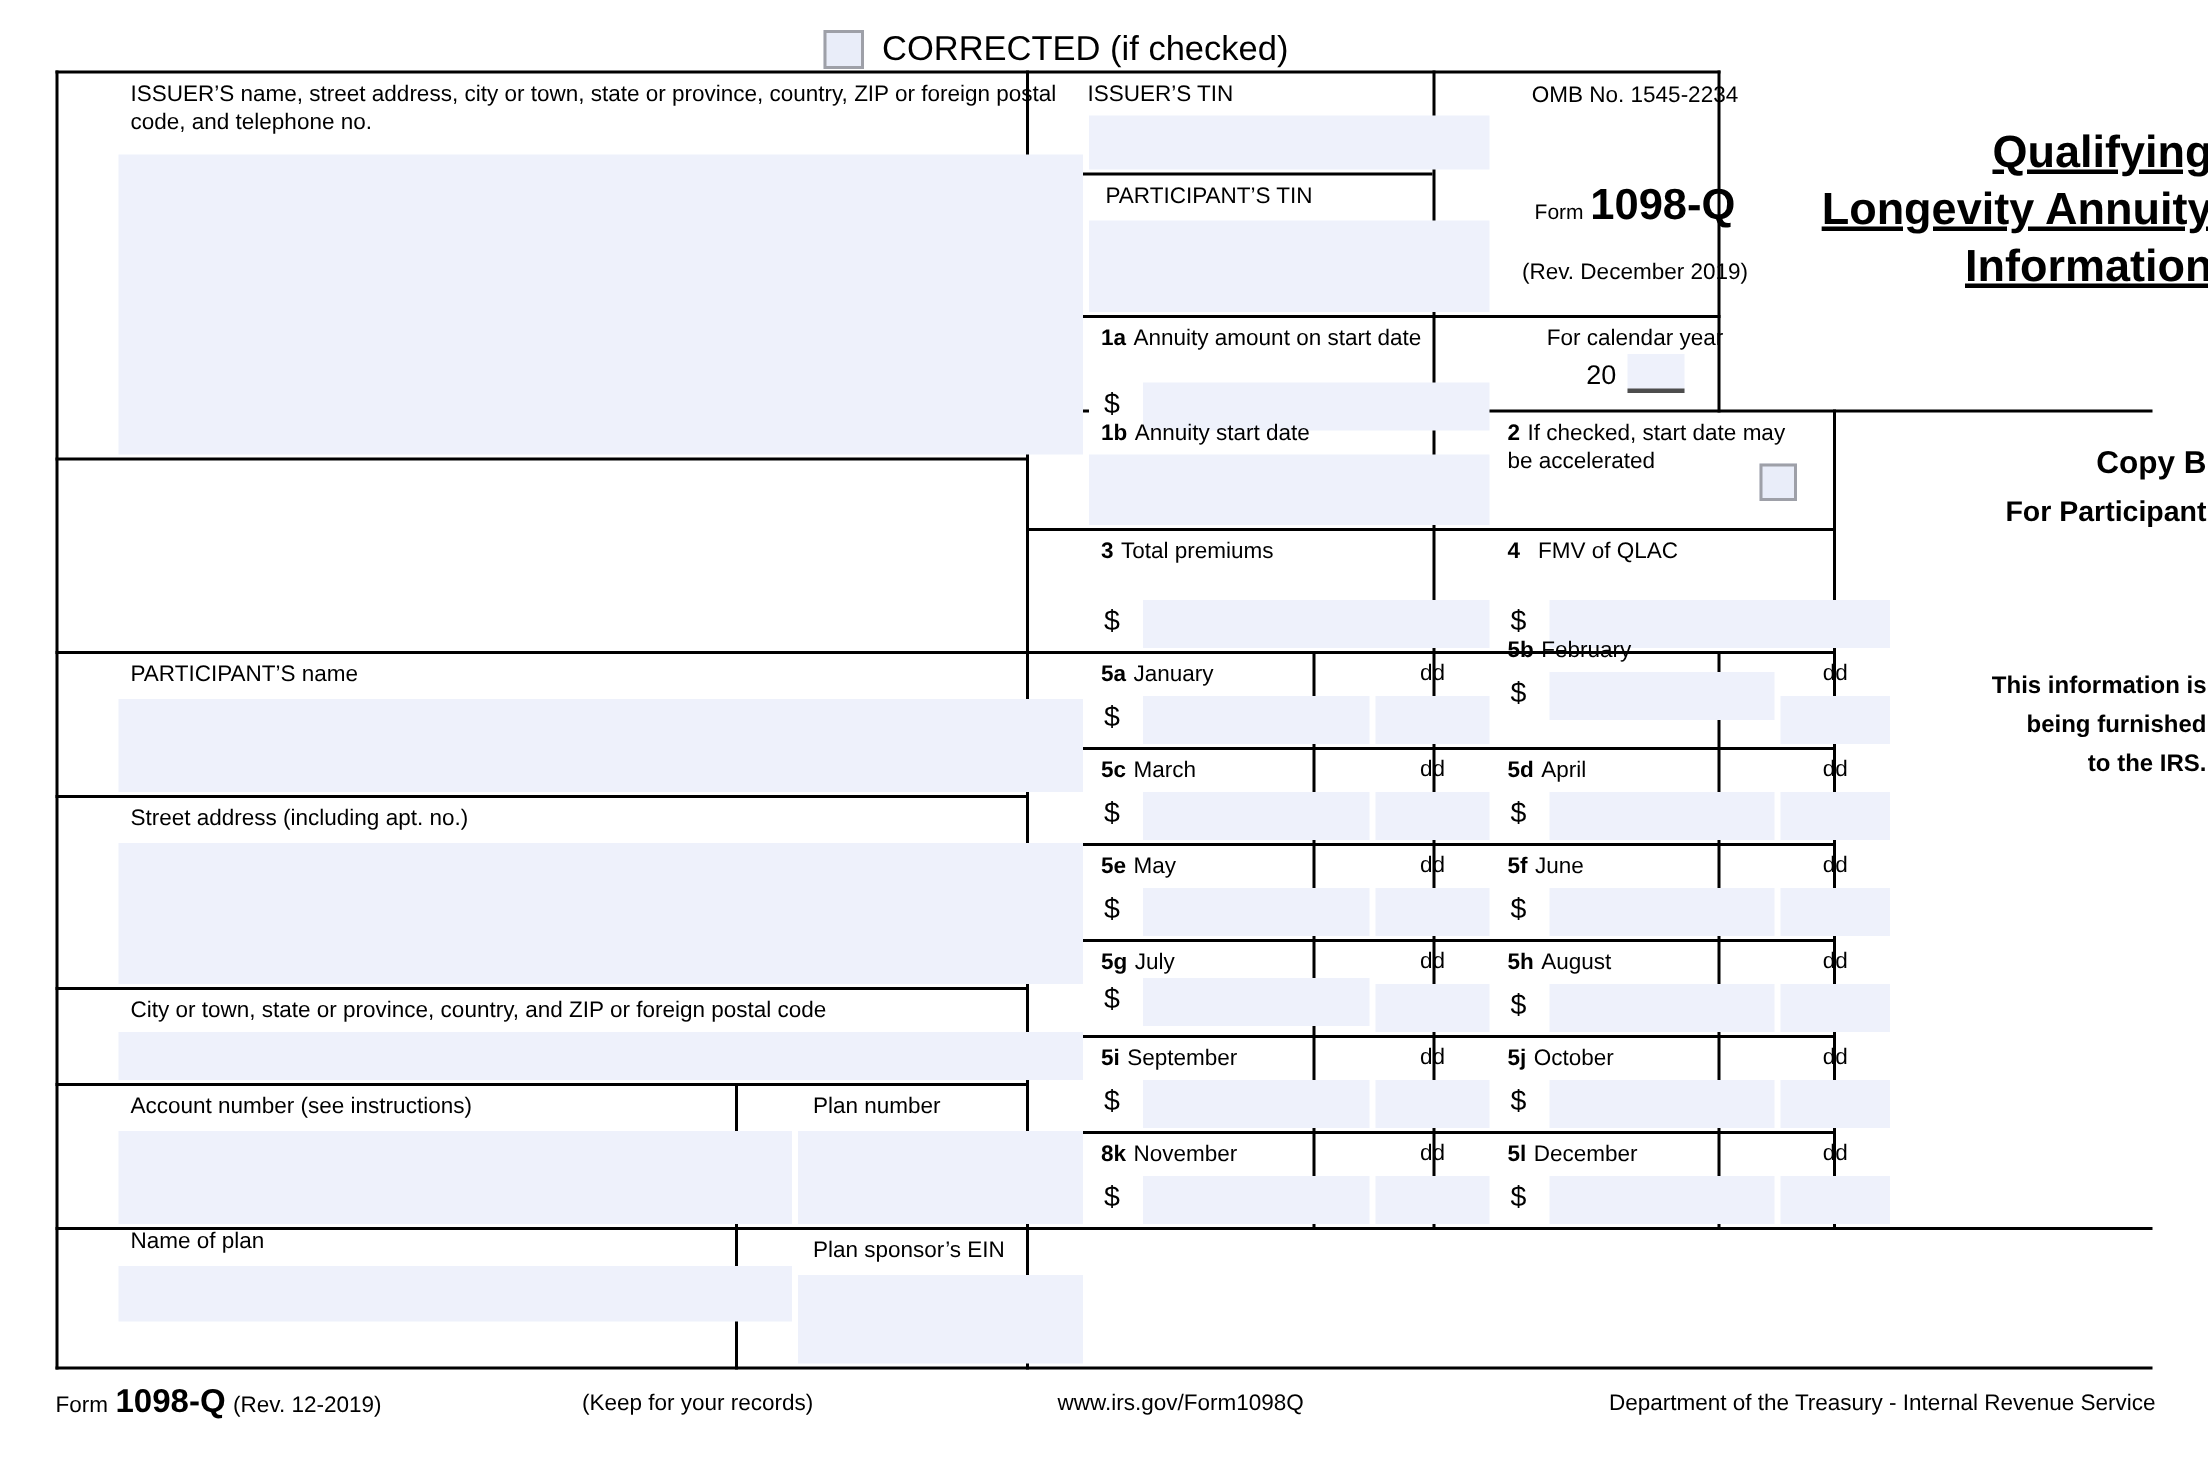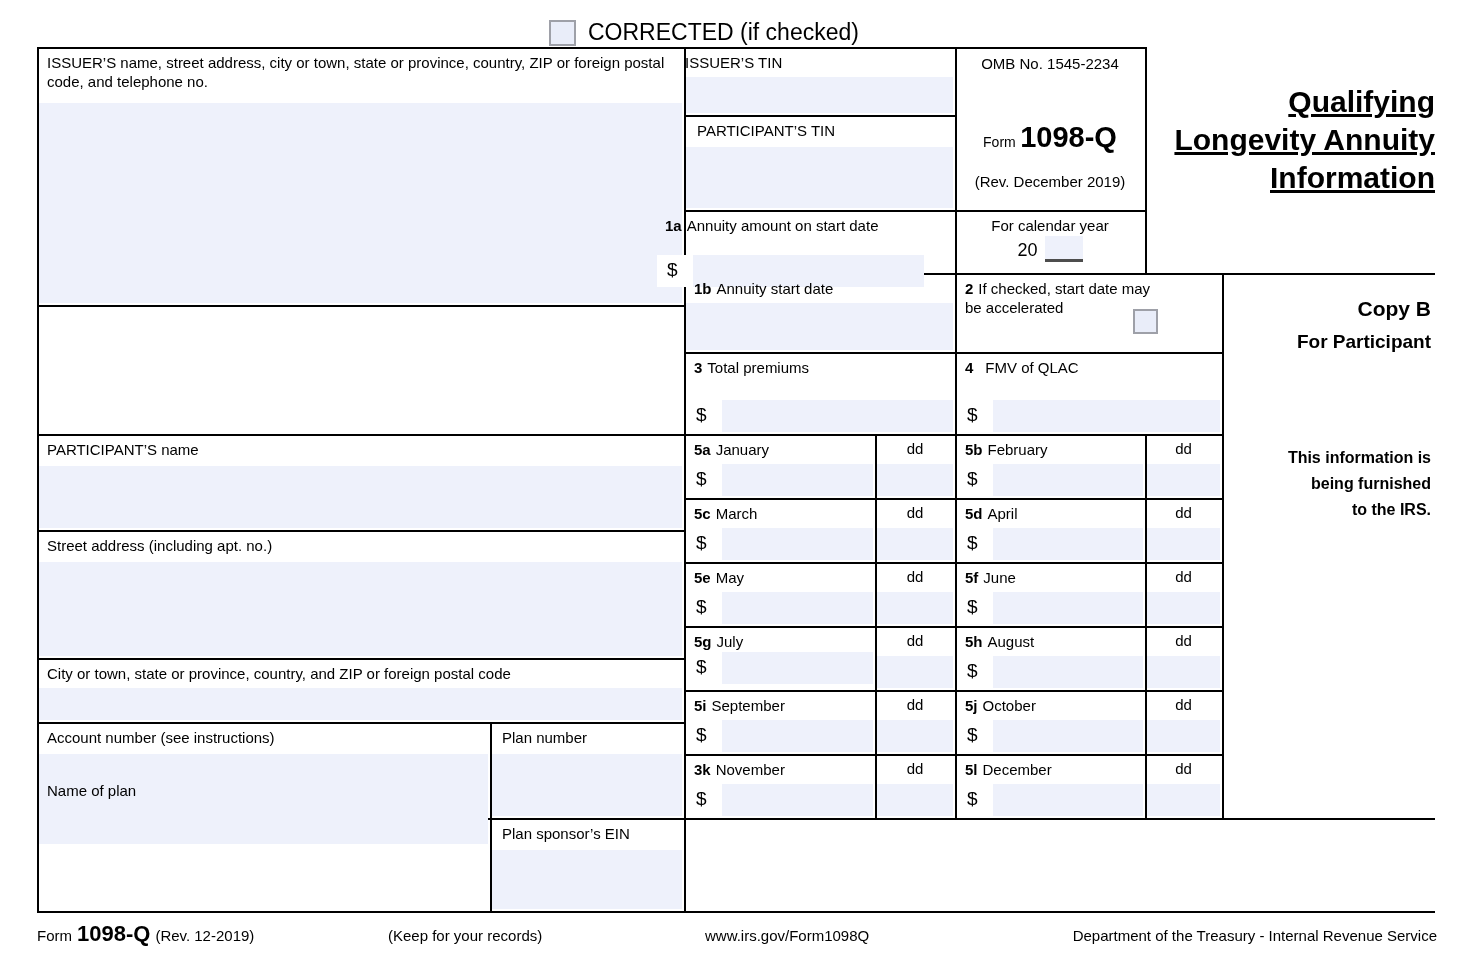--- a/index.html
+++ b/index.html
@@ -3,21 +3,21 @@
 <meta charset="utf-8">
 <style>
   html,body { margin:0; padding:0; background:#ffffff; }
   .page {
     position:relative; width:1472px; height:972px; background:#ffffff;
     font-family:"Liberation Sans", sans-serif; color:#000; overflow:hidden;
   }
   .abs { position:absolute; }
   .hl { position:absolute; height:2px; background:#000; }
   .vl { position:absolute; width:2px; background:#000; }
-  .cell { position:absolute; }
+  .cell { position:absolute;margin-left:40px; }
   .lbl { font-size:15px; line-height:19px; padding:6px 14px 0 10px; }
   .num { font-weight:bold; margin-right:5px; }
   .fld { position:absolute; left:2px; right:2px; bottom:2px; background:var(--field-bg,#eef1fb); }
   .money { position:absolute; left:2px; right:2px; bottom:2px; height:32px; display:flex; }
   .cur { flex:0 0 auto; width:26px; font-size:19px; padding:4px 0 0 10px; background:#fff; }
   .mfld { flex:1 1 auto; background:var(--field-bg,#eef1fb); }
   .ddlbl { font-size:15px; text-align:center; padding-top:6px; }
   .chk { position:absolute; background:var(--checkbox-bg,#e9edf9);
          border:2px solid var(--checkbox-border,#9ea0a8); box-sizing:border-box; }
   .center { text-align:center; width:100%; }
@@ -86,21 +86,21 @@
 
     <div class="cell" style="left:918px;top:0;width:190px;height:163px">
       <div class="abs center" style="top:8px;font-size:15px">OMB No. 1545-2234</div>
       <div class="abs center" style="top:74px">
         <span style="font-size:14px">Form</span>
         <span style="font-size:29px;font-weight:bold">1098-Q</span>
       </div>
       <div class="abs center" style="top:126px;font-size:15px">(Rev. December 2019)</div>
     </div>
 
-    <div class="cell" style="left:618px;top:163px;width:271px;height:79px">
+    <div class="cell" style="left:647px;top:163px;width:271px;height:79px">
       <div class="lbl"><span class="num">1a</span><span>Annuity amount on start date</span></div>
       <div class="money">
           <span class="cur">$</span>
           <span class="mfld"></span>
         </div>
     </div>
 
     <div class="cell" style="left:918px;top:163px;width:190px;height:63px">
       <div class="abs center" style="top:7px;font-size:15px">For calendar year</div>
       <div class="abs center" style="top:30px">
@@ -155,21 +155,21 @@
       <div class="lbl"><span class="num">5a</span><span>January</span></div>
       <div class="money">
           <span class="cur">$</span>
           <span class="mfld"></span>
         </div>
     </div>
     <div class="cell" style="left:838px;top:387px;width:80px;height:64px">
       <div class="ddlbl">dd</div>
       <div class="fld" style="top:30px"></div>
     </div>
-    <div class="cell" style="left:918px;top:387px;width:190px;height:64px">
+    <div class="cell" style="left:918px;top:371px;width:190px;height:64px">
       <div class="lbl"><span class="num">5b</span><span>February</span></div>
       <div class="money">
           <span class="cur">$</span>
           <span class="mfld"></span>
         </div>
     </div>
     <div class="cell" style="left:1108px;top:387px;width:77px;height:64px">
       <div class="ddlbl">dd</div>
       <div class="fld" style="top:30px"></div>
     </div>
@@ -260,21 +260,21 @@
           <span class="cur">$</span>
           <span class="mfld"></span>
         </div>
     </div>
     <div class="cell" style="left:1108px;top:643px;width:77px;height:64px">
       <div class="ddlbl">dd</div>
       <div class="fld" style="top:30px"></div>
     </div>
 
     <div class="cell" style="left:647px;top:707px;width:191px;height:64px">
-      <div class="lbl"><span class="num">3k</span><span>November</span></div>
+      <div class="lbl"><span class="num">8k</span><span>November</span></div>
       <div class="money">
           <span class="cur">$</span>
           <span class="mfld"></span>
         </div>
     </div>
     <div class="cell" style="left:838px;top:707px;width:80px;height:64px">
       <div class="ddlbl">dd</div>
       <div class="fld" style="top:30px"></div>
     </div>
     <div class="cell" style="left:918px;top:707px;width:190px;height:64px">
@@ -303,21 +303,21 @@
     </div>
 
     <div class="cell" style="left:0;top:675px;width:453px;height:96px">
       <div class="lbl">Account number (see instructions)</div>
       <div class="fld" style="top:32px"></div>
     </div>
     <div class="cell" style="left:453px;top:675px;width:194px;height:96px">
       <div class="lbl" style="padding-left:12px">Plan number</div>
       <div class="fld" style="top:32px"></div>
     </div>
-    <div class="cell" style="left:0;top:728px;width:453px;height:71px">
+    <div class="cell" style="left:0;top:765px;width:453px;height:71px">
       <div class="lbl">Name of plan</div>
       <div class="fld" style="top:32px"></div>
     </div>
     <div class="cell" style="left:453px;top:771px;width:194px;height:93px">
       <div class="lbl" style="padding-left:12px">Plan sponsor’s EIN</div>
       <div class="fld" style="top:32px"></div>
     </div>
 
   </div>
 

